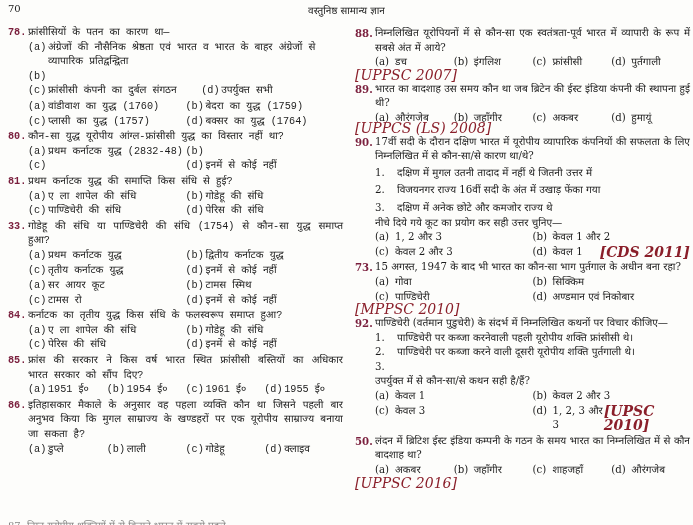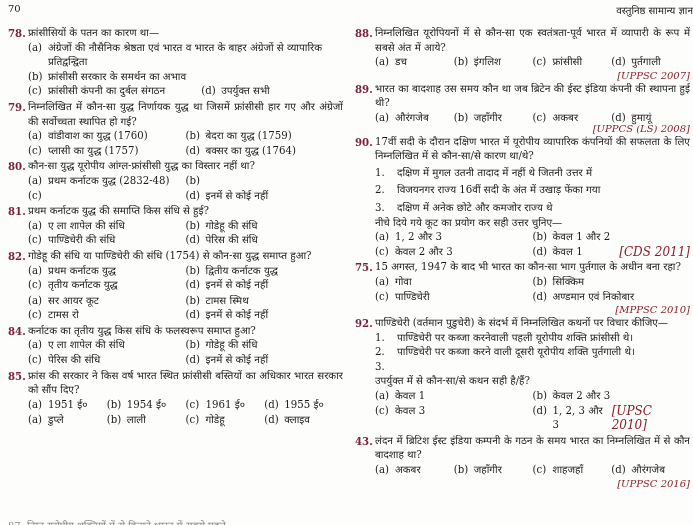--- a/index.html
+++ b/index.html
@@ -5,39 +5,39 @@
   html, body { margin: 0; padding: 0; }
   body {
     width: 693px; height: 525px; overflow: hidden;
     background: #fdfdfb;
     font-family: "DejaVu Serif", serif;
     color: #1c1c1c;
     position: relative;
   }
   .header { position: absolute; top: 3px; left: 0; width: 607px; height: 16px; font-size: 10px; }
   .page-num { position: absolute; left: 8px; top: 0; }
-  .book-title { position: absolute; left: 0; width: 693px; text-align: right; top: 0; }
+  .book-title { position: absolute; left: 0; width: 693px; text-align: center; top: 0; }
   .col { position: absolute; top: 26px; width: 335px; font-size: 10.2px; line-height: 14.6px; }
-  .col-left { left: 8px; }
+  .col-left { left: 8px; font-family: Liberation Mono, monospace; }
   .col-right { left: 355px; }
   .q { margin-bottom: 1px; }
   .q-line { display: flex; }
   .q-num { width: 20px; flex: 0 0 20px; font-weight: bold; color: #7a1f3d; }
   .q-text { flex: 1; text-align: justify; }
   .opts { padding-left: 20px; display: flex; flex-wrap: wrap; }
   .opt { display: flex; }
   .opt-l { width: 20px; flex: 0 0 20px; }
   .opts.two .opt { width: 50%; }
   .opts.one .opt { width: 100%; }
   .opts.four .opt { width: 25%; }
   .stmt { padding-left: 20px; display: flex; }
   .stmt-n { width: 22px; flex: 0 0 22px; }
   .sub { padding-left: 20px; }
-  .src { text-align: right; font-style: italic; font-size: 10px; line-height: 11px; color: #8a1f2a; }
-  .inline-src { font-style: italic; font-size: 12px; color: #8a1f2a; margin-left: auto; }
+  .src { text-align: left; font-style: italic; font-size: 14px; line-height: 11px; color: #8a1f2a; }
+  .inline-src { font-style: italic; font-size: 14px; color: #8a1f2a; margin-left: auto; font-weight: bold; }
   .cut { position: absolute; left: 8px; top: 518px; width: 330px; height: 8px; overflow: hidden; opacity: .55; font-size: 10px; }
 </style>
 </head>
 <body>
 
 <div class="header">
   <span class="page-num">70</span>
   <span class="book-title">वस्तुनिष्ठ सामान्य ज्ञान</span>
 </div>
 
@@ -48,40 +48,35 @@
       <span class="q-num">78.</span>
       <span class="q-text">फ्रांसीसियों के पतन का कारण था—</span>
     </div>
     <div class="opts one">
       <div class="opt">
           <span class="opt-l">(a)</span>
           <span>अंग्रेजों की नौसैनिक श्रेष्ठता एवं भारत व भारत के बाहर अंग्रेजों से व्यापारिक प्रतिद्वन्द्विता</span>
         </div>
       <div class="opt">
           <span class="opt-l">(b)</span>
-          <span>फ्रांसीसी सरकार के समर्थन का अभाव</span>
         </div>
     </div>
     <div class="opts" style="display:flex">
       <div class="opt" style="width:55%">
           <span class="opt-l">(c)</span>
           <span>फ्रांसीसी कंपनी का दुर्बल संगठन</span>
         </div>
       <div class="opt">
           <span class="opt-l">(d)</span>
           <span>उपर्युक्त सभी</span>
         </div>
     </div>
   </div>
 
   <div class="q">
-    <div class="q-line">
-      <span class="q-num">79.</span>
-      <span class="q-text">निम्नलिखित में कौन-सा युद्ध निर्णायक युद्ध था जिसमें फ्रांसीसी हार गए और अंग्रेजों की सर्वोच्चता स्थापित हो गई?</span>
-    </div>
     <div class="opts two">
       <div class="opt">
           <span class="opt-l">(a)</span>
           <span>वांडीवाश का युद्ध (1760)</span>
         </div>
       <div class="opt">
           <span class="opt-l">(b)</span>
           <span>बेदरा का युद्ध (1759)</span>
         </div>
       <div class="opt">
@@ -138,21 +133,21 @@
         </div>
       <div class="opt">
           <span class="opt-l">(d)</span>
           <span>पेरिस की संधि</span>
         </div>
     </div>
   </div>
 
   <div class="q">
     <div class="q-line">
-      <span class="q-num">82.</span>
+      <span class="q-num">33.</span>
       <span class="q-text">गोडेहू की संधि या पाण्डिचेरी की संधि (1754) से कौन-सा युद्ध समाप्त हुआ?</span>
     </div>
     <div class="opts two">
       <div class="opt">
           <span class="opt-l">(a)</span>
           <span>प्रथम कर्नाटक युद्ध</span>
         </div>
       <div class="opt">
           <span class="opt-l">(b)</span>
           <span>द्वितीय कर्नाटक युद्ध</span>
@@ -233,20 +228,24 @@
           <span>1961 ई०</span>
         </div>
       <div class="opt">
           <span class="opt-l">(d)</span>
           <span>1955 ई०</span>
         </div>
     </div>
   </div>
 
   <div class="q">
+    <div class="q-line">
+      <span class="q-num">86.</span>
+      <span class="q-text">इतिहासकार मैकाले के अनुसार वह पहला व्यक्ति कौन था जिसने पहली बार अनुभव किया कि मुगल साम्राज्य के खण्डहरों पर एक यूरोपीय साम्राज्य बनाया जा सकता है?</span>
+    </div>
     <div class="opts four">
       <div class="opt">
           <span class="opt-l">(a)</span>
           <span>डुप्ले</span>
         </div>
       <div class="opt">
           <span class="opt-l">(b)</span>
           <span>लाली</span>
         </div>
       <div class="opt">
@@ -351,21 +350,21 @@
       <div class="opt">
           <span class="opt-l">(d)</span>
           <span>केवल 1</span>
           <span class="inline-src">[CDS 2011]</span>
         </div>
     </div>
   </div>
 
   <div class="q">
     <div class="q-line">
-      <span class="q-num">75.</span>
+      <span class="q-num">73.</span>
       <span class="q-text">15 अगस्त, 1947 के बाद भी भारत का कौन-सा भाग पुर्तगाल के अधीन बना रहा?</span>
     </div>
     <div class="opts two">
       <div class="opt">
           <span class="opt-l">(a)</span>
           <span>गोवा</span>
         </div>
       <div class="opt">
           <span class="opt-l">(b)</span>
           <span>सिक्किम</span>
@@ -415,21 +414,21 @@
       <div class="opt">
           <span class="opt-l">(d)</span>
           <span>1, 2, 3 और 3</span>
           <span class="inline-src">[UPSC 2010]</span>
         </div>
     </div>
   </div>
 
   <div class="q">
     <div class="q-line">
-      <span class="q-num">43.</span>
+      <span class="q-num">50.</span>
       <span class="q-text">लंदन में ब्रिटिश ईस्ट इंडिया कम्पनी के गठन के समय भारत का निम्नलिखित में से कौन बादशाह था?</span>
     </div>
     <div class="opts four">
       <div class="opt">
           <span class="opt-l">(a)</span>
           <span>अकबर</span>
         </div>
       <div class="opt">
           <span class="opt-l">(b)</span>
           <span>जहाँगीर</span>

